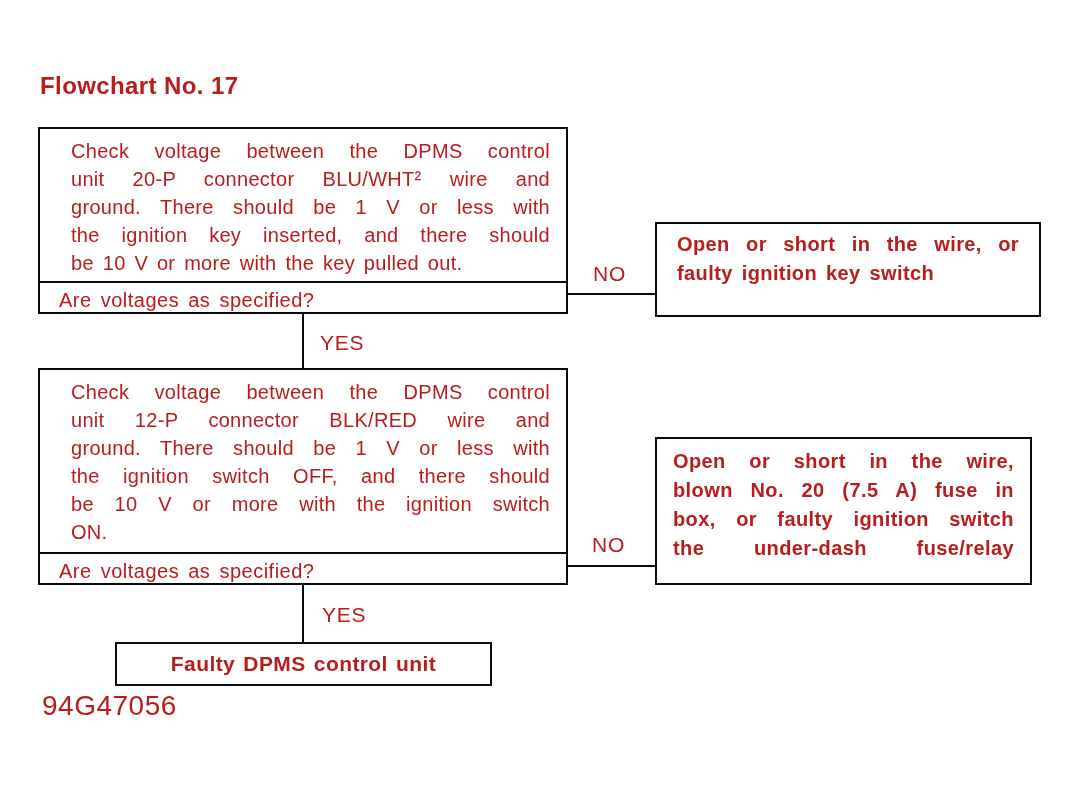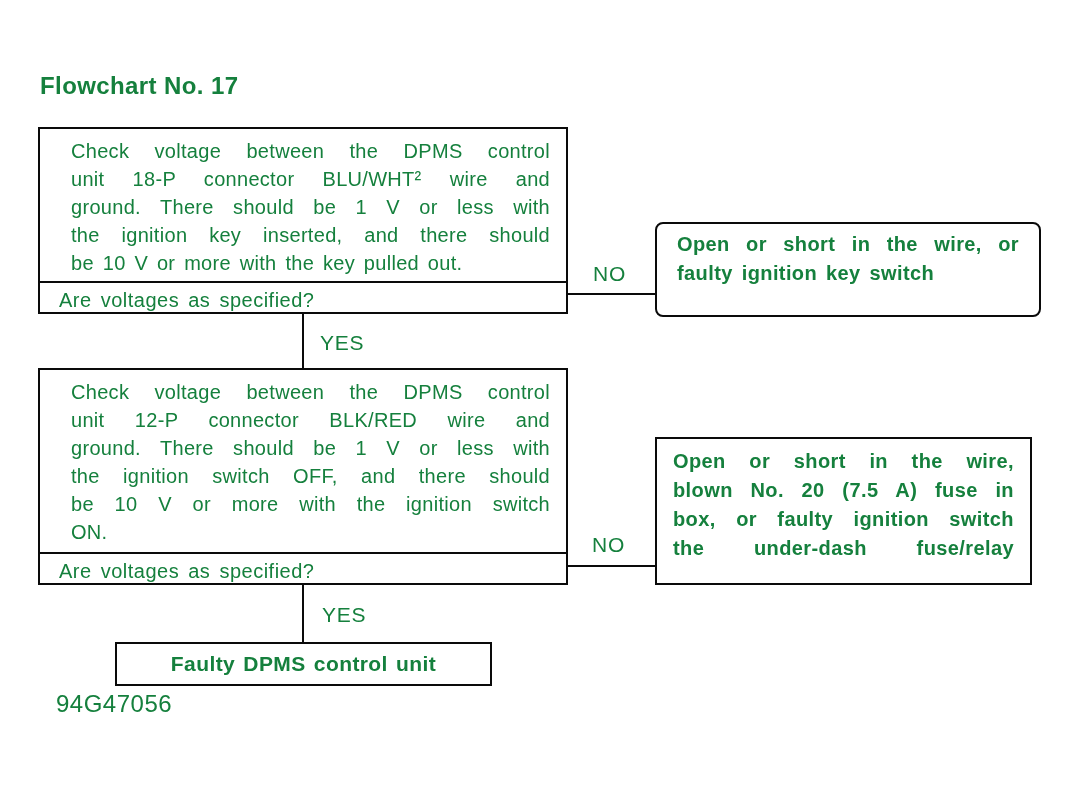--- a/index.html
+++ b/index.html
@@ -1,21 +1,21 @@
 <!DOCTYPE html>
 <html><head>
 <meta charset="utf-8">
 <style>
   html, body { margin: 0; padding: 0; background: #ffffff; }
   .page {
     position: relative;
     width: 1069px;
     height: 790px;
     background: #ffffff;
-    color: #15803d;
+    color: #b91c1c;
     font-family: "Liberation Sans", sans-serif;
     overflow: hidden;
   }
   .page-title {
     position: absolute;
     left: 40px;
     top: 72px;
     font-size: 24px;
     font-weight: bold;
     letter-spacing: 0.4px;
@@ -50,21 +50,21 @@
     letter-spacing: 0.5px;
     word-spacing: 3px;
   }
   .result {
     font-weight: bold;
     font-size: 20px;
     line-height: 29px;
     letter-spacing: 0.4px;
     word-spacing: 3px;
   }
-  #result1 { left: 655px; top: 222px; width: 386px; height: 95px;  padding: 6px 20px; border-radius: 8px; }
+  #result1 { left: 655px; top: 222px; width: 386px; height: 95px;  padding: 6px 20px; }
   #result2 { left: 655px; top: 437px; width: 377px; height: 148px; padding: 8px 16px; }
   #final-box {
     left: 115px; top: 642px; width: 377px; height: 44px;
     display: flex; align-items: center; justify-content: center;
     font-weight: bold; font-size: 21px; letter-spacing: 0.4px; word-spacing: 2px;
   }
   .conn { position: absolute; background: #0a0a0a; }
   #no-line1  { left: 567px; top: 293px; width: 88px; height: 2px; }
   #no-line2  { left: 567px; top: 565px; width: 88px; height: 2px; }
   #yes-line1 { left: 302px; top: 313px; width: 2px;  height: 55px; }
@@ -73,37 +73,37 @@
     position: absolute;
     font-size: 21px;
     letter-spacing: 0.8px;
   }
   #no-label1  { left: 593px; top: 262px; }
   #yes-label1 { left: 320px; top: 331px; }
   #no-label2  { left: 592px; top: 533px; }
   #yes-label2 { left: 322px; top: 603px; }
   .doc-id {
     position: absolute;
-    left: 56px;
+    left: 42px;
     top: 690px;
-    font-size: 24px;
+    font-size: 28px;
     letter-spacing: 0.5px;
   }
 </style>
 </head>
 <body>
 
 <div class="page">
 
   <div class="page-title">Flowchart No. 17</div>
 
   <div class="box step" id="step1">
     <div class="step-text">
       <div class="tline fill">Check voltage between the DPMS control</div>
-      <div class="tline fill">unit 18-P connector BLU/WHT² wire and</div>
+      <div class="tline fill">unit 20-P connector BLU/WHT² wire and</div>
       <div class="tline fill">ground. There should be 1 V or less with</div>
       <div class="tline fill">the ignition key inserted, and there should</div>
       <div class="tline">be 10 V or more with the key pulled out.</div>
     </div>
     <div class="question">Are voltages as specified?</div>
   </div>
 
   <div class="conn" id="no-line1"></div>
   <div class="conn-label" id="no-label1">NO</div>
   <div class="box result" id="result1">

